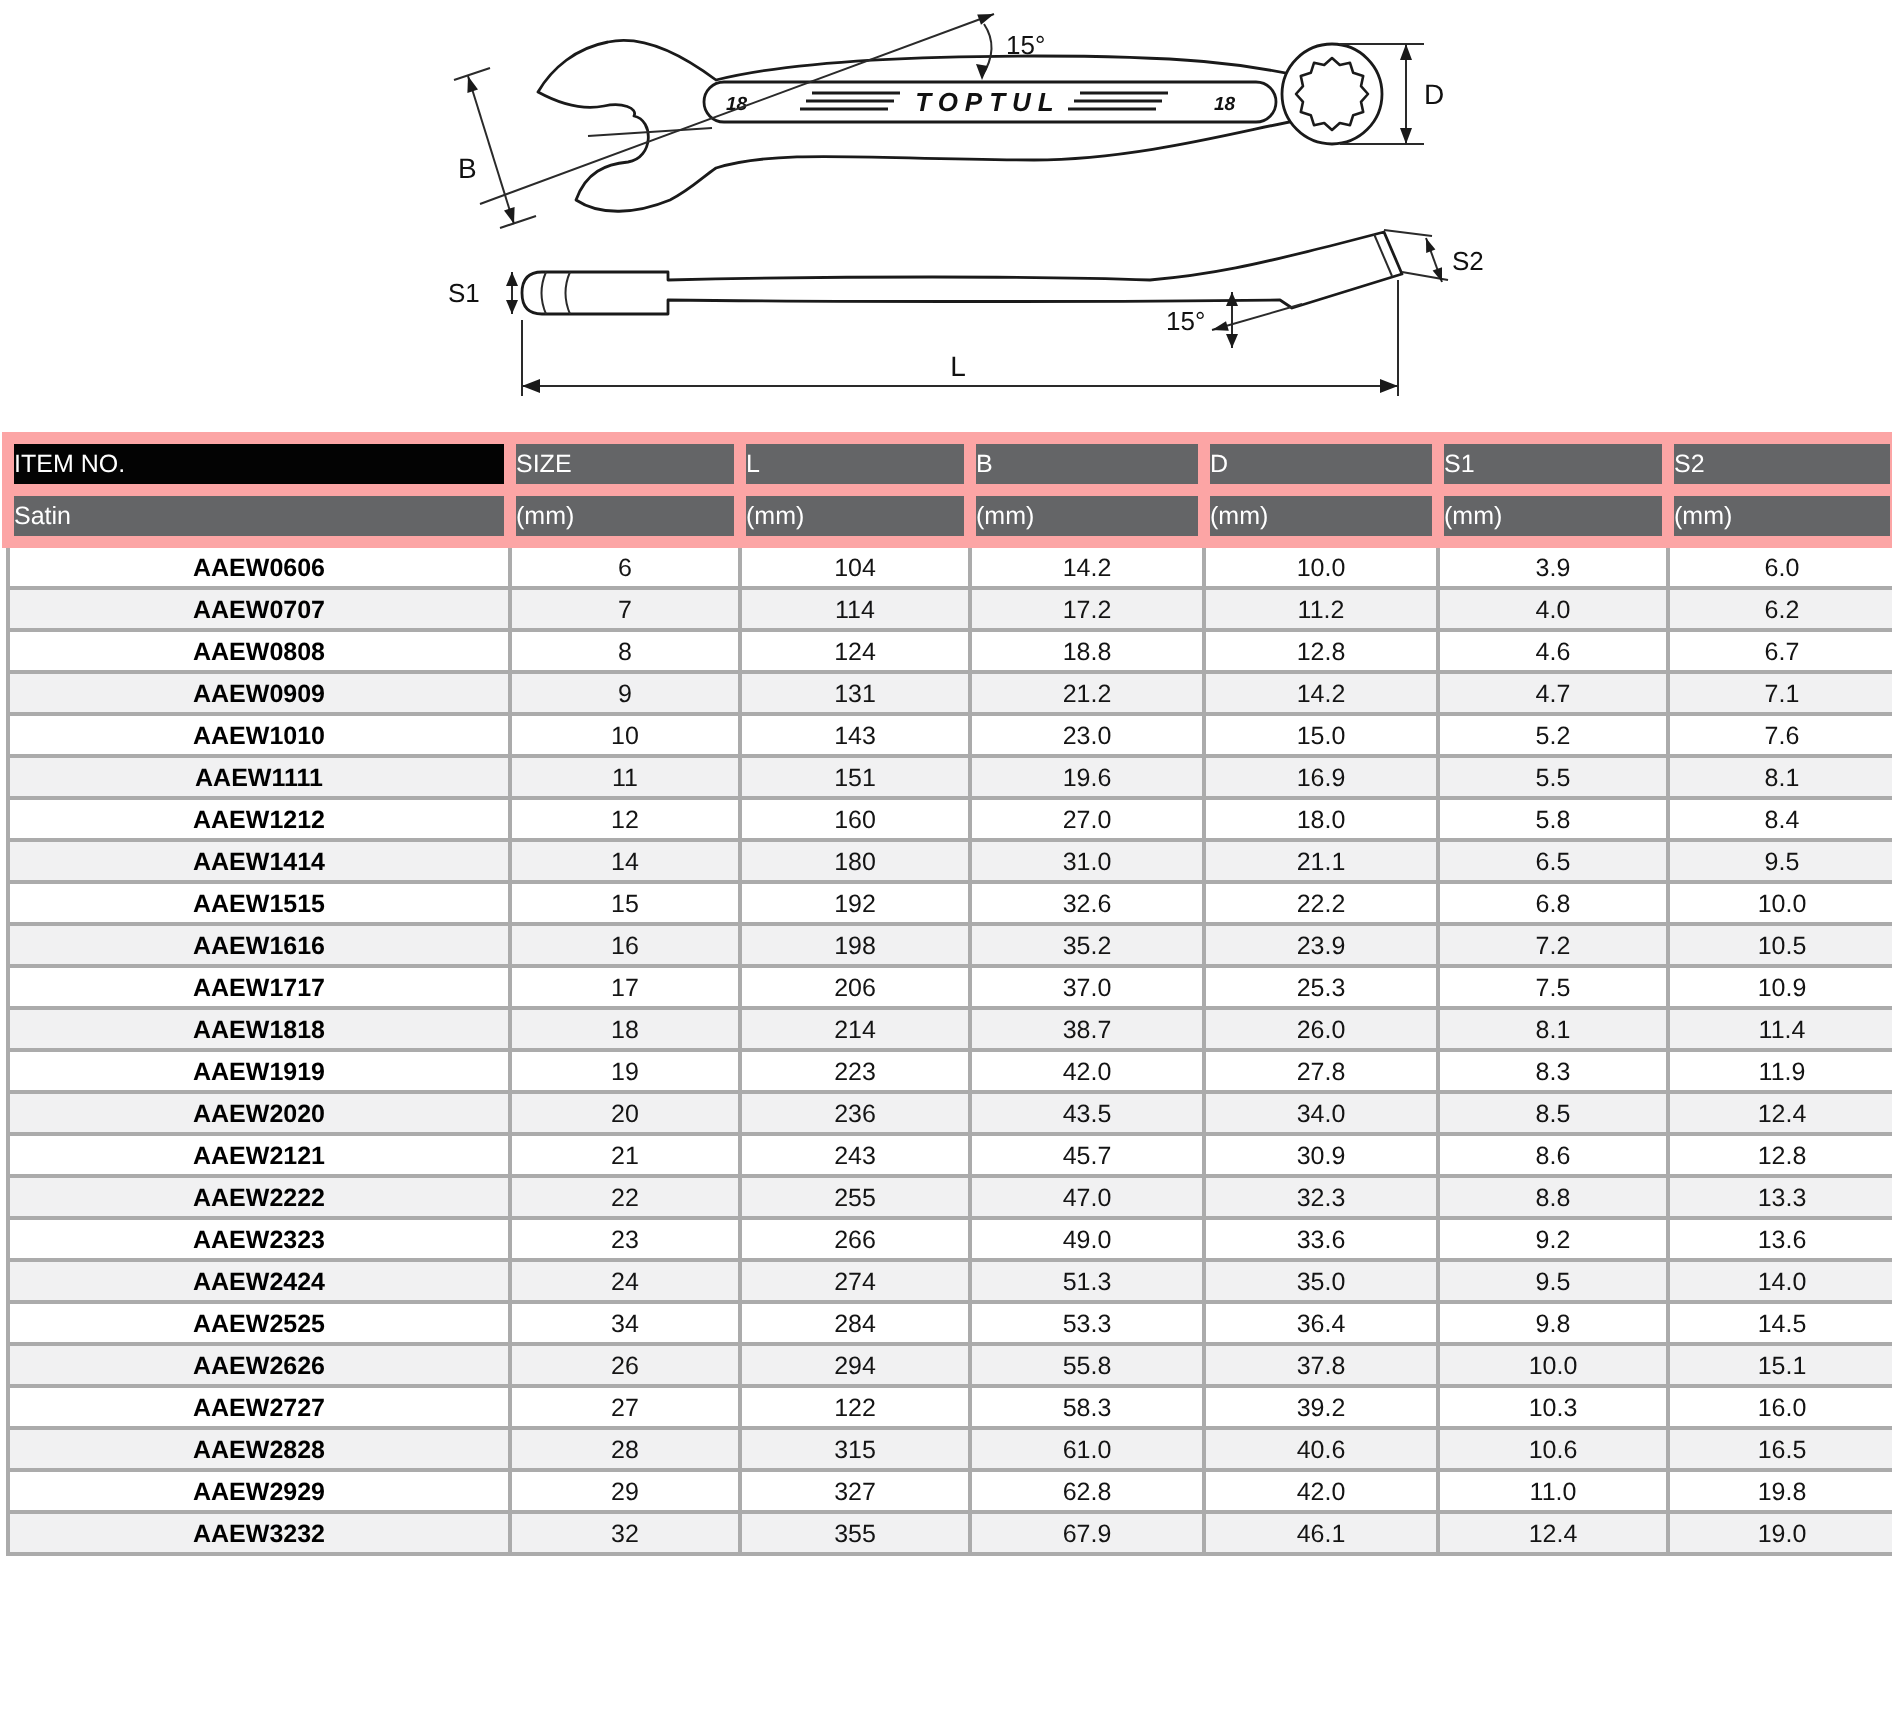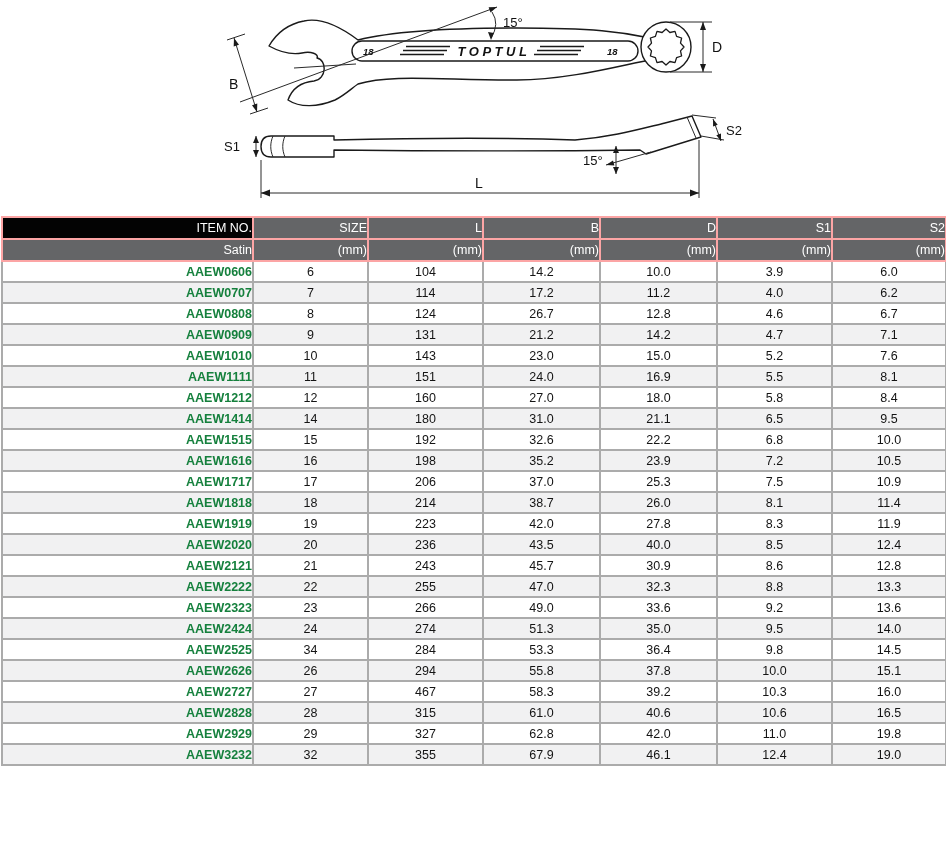--- a/index.html
+++ b/index.html
@@ -17,28 +17,28 @@
   .thinline{fill:none;stroke:#2a2a2a;stroke-width:1;}
   .arrow{fill:#1a1a1a;stroke:none;}
   .deco{stroke:#1a1a1a;stroke-width:1.6;}
 
   table.spec{
     border-collapse:collapse;table-layout:fixed;width:944px;
     border:2px solid #8c8c8c;margin:0 1px;
   }
   table.spec th{
     background:#646567;color:#ffffff;font-weight:400;font-size:12.5px;
-    border:2px solid #fca5a5;height:20px;padding:0;text-align:right;
+    border:6px solid #fca5a5;height:20px;padding:0;text-align:left;
   }
   table.spec th.item-head{background:#030303;}
   table.spec td{
     border:2px solid #ababab;font-size:12.5px;color:#141414;
     text-align:center;height:19px;padding:0;background:#ffffff;
   }
-  table.spec td.item{font-weight:bold;color:#15803d;text-align:right;}
+  table.spec td.item{font-weight:bold;color:#000000;}
   table.spec tbody tr:nth-child(even) td{background:#f1f1f2;}
 </style>
 </head>
 <body>
 
 <div class="page">
 
   <svg class="drawing" viewBox="0 0 946 216">
 
     <g>
@@ -200,21 +200,21 @@
           <td>114</td>
           <td>17.2</td>
           <td>11.2</td>
           <td>4.0</td>
           <td>6.2</td>
         </tr>
         <tr>
           <td class="item">AAEW0808</td>
           <td>8</td>
           <td>124</td>
-          <td>26.7</td>
+          <td>18.8</td>
           <td>12.8</td>
           <td>4.6</td>
           <td>6.7</td>
         </tr>
         <tr>
           <td class="item">AAEW0909</td>
           <td>9</td>
           <td>131</td>
           <td>21.2</td>
           <td>14.2</td>
@@ -227,21 +227,21 @@
           <td>143</td>
           <td>23.0</td>
           <td>15.0</td>
           <td>5.2</td>
           <td>7.6</td>
         </tr>
         <tr>
           <td class="item">AAEW1111</td>
           <td>11</td>
           <td>151</td>
-          <td>24.0</td>
+          <td>19.6</td>
           <td>16.9</td>
           <td>5.5</td>
           <td>8.1</td>
         </tr>
         <tr>
           <td class="item">AAEW1212</td>
           <td>12</td>
           <td>160</td>
           <td>27.0</td>
           <td>18.0</td>
@@ -300,21 +300,21 @@
           <td>42.0</td>
           <td>27.8</td>
           <td>8.3</td>
           <td>11.9</td>
         </tr>
         <tr>
           <td class="item">AAEW2020</td>
           <td>20</td>
           <td>236</td>
           <td>43.5</td>
-          <td>40.0</td>
+          <td>34.0</td>
           <td>8.5</td>
           <td>12.4</td>
         </tr>
         <tr>
           <td class="item">AAEW2121</td>
           <td>21</td>
           <td>243</td>
           <td>45.7</td>
           <td>30.9</td>
           <td>8.6</td>
@@ -361,21 +361,21 @@
           <td>26</td>
           <td>294</td>
           <td>55.8</td>
           <td>37.8</td>
           <td>10.0</td>
           <td>15.1</td>
         </tr>
         <tr>
           <td class="item">AAEW2727</td>
           <td>27</td>
-          <td>467</td>
+          <td>122</td>
           <td>58.3</td>
           <td>39.2</td>
           <td>10.3</td>
           <td>16.0</td>
         </tr>
         <tr>
           <td class="item">AAEW2828</td>
           <td>28</td>
           <td>315</td>
           <td>61.0</td>

